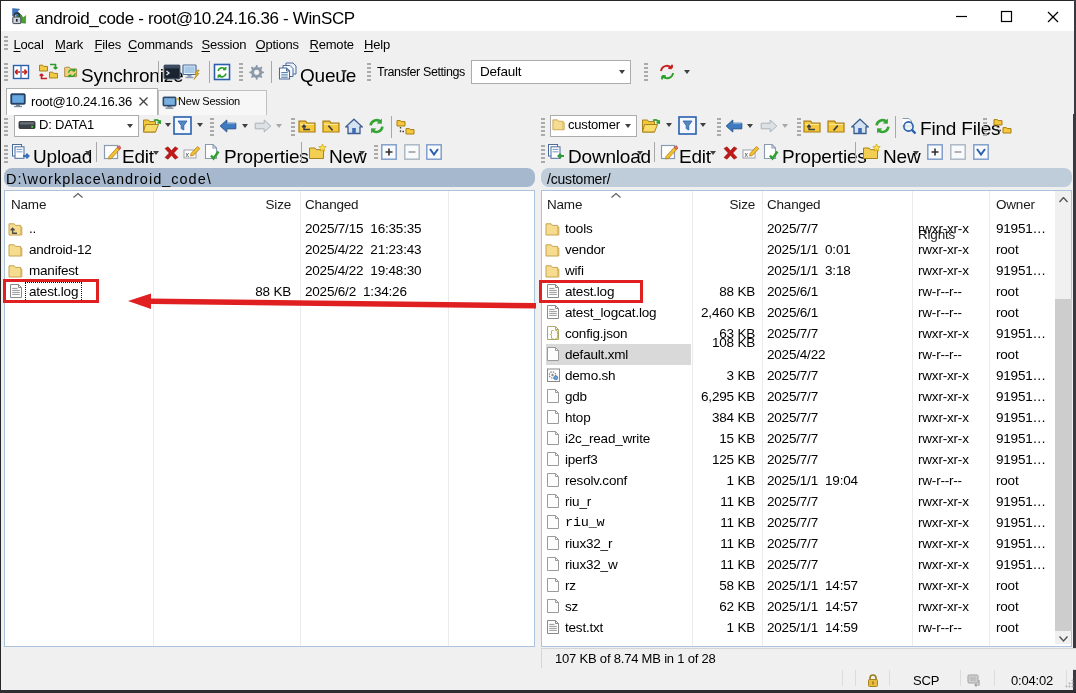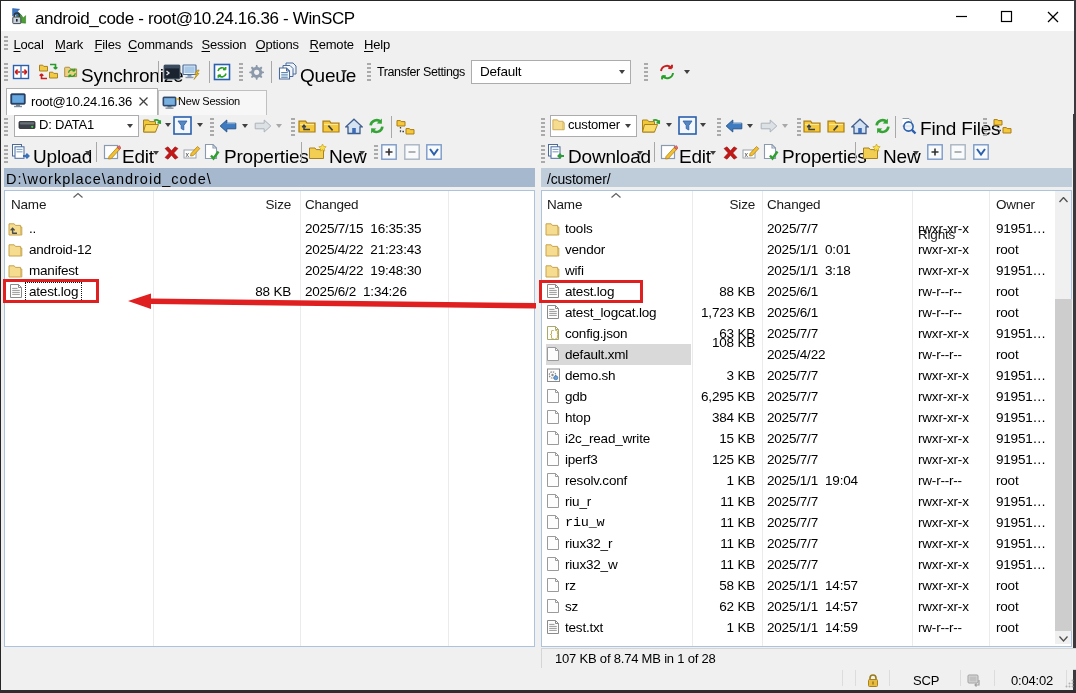--- a/index.html
+++ b/index.html
@@ -13,21 +13,21 @@
   #menubar{left:1px;top:31px;width:1073px;height:26px;background:#f0f0f0;}
   #toolbar{left:1px;top:57px;width:1073px;height:30px;background:#f0f0f0;}
   #tabbar{left:1px;top:87px;width:1073px;height:27px;background:#f0f0f0;}
   .menuitem{position:absolute;top:6px;font-size:13px;letter-spacing:-0.2px;color:#000;}
   .menuitem u{text-decoration:underline;text-underline-offset:2px;}
   .grip{position:absolute;width:4px;background-image:repeating-linear-gradient(to bottom,#aaaaaa 0 2px,transparent 2px 4px);}
   .vsep{position:absolute;width:1px;background:#a8a8a8;}
   .ddown{position:absolute;width:0;height:0;border-left:3.5px solid transparent;border-right:3.5px solid transparent;border-top:4px solid #404040;}
   .ddgray{border-top-color:#a8a8a8;}
   
-  .pathbar{height:19px;line-height:22px;padding-left:6px;font-size:13.5px;letter-spacing:-0.2px;color:#000;}
+  .pathbar{height:19px;line-height:22px;padding-left:6px;font-size:13.5px;letter-spacing:-0.2px;color:#000;border-radius:8px;}
   .list{background:#fff;border:1px solid #abc3dd;}
   .colline{position:absolute;top:0;bottom:0;width:1px;background:#ebebeb;}
   .hdrtxt{position:absolute;top:5px;font-size:13.5px;letter-spacing:-0.2px;color:#1a1a1a;}
   .row{position:absolute;height:21px;line-height:21px;font-size:13.5px;letter-spacing:-0.2px;color:#000;white-space:nowrap;}
   .cellr{position:absolute;text-align:right;}
   .statusbar{background:#f0f0f0;border:1px solid #d5d5d5;font-size:13px;letter-spacing:-0.2px;color:#000;}
   .combo{position:absolute;background:#fff;border:1px solid #acacac;}
   .tbtxt{position:absolute;font-size:19px;letter-spacing:-0.2px;color:#000;}
 </style>
 </head>
@@ -495,21 +495,21 @@
 <div class="row" style="left:455px;top:167px;">root</div>
 <svg class="abs" style="left:5px;top:190px" width="14" height="16" viewBox="0 0 14 16">
 <path d="M1.5 1.5 L9.5 1.5 L12.5 4.5 L12.5 14.5 L1.5 14.5 Z" fill="#fdfdfd" stroke="#8a8a8a" stroke-width="1"></path>
 <path d="M9.5 1.5 L9.5 4.5 L12.5 4.5" fill="none" stroke="#8a8a8a" stroke-width="1"></path>
 <line x1="3.2" y1="5.4" x2="8.5" y2="5.4" stroke="#9a9a9a" stroke-width="1"></line>
 <line x1="3.2" y1="7.4" x2="10.8" y2="7.4" stroke="#9a9a9a" stroke-width="1"></line>
 <line x1="3.2" y1="9.4" x2="10.8" y2="9.4" stroke="#9a9a9a" stroke-width="1"></line>
 <line x1="3.2" y1="11.4" x2="10.8" y2="11.4" stroke="#9a9a9a" stroke-width="1"></line>
 </svg>
 <div class="row" style="left:24px;top:188px;">atest_logcat.log</div>
-<div class="row cellr" style="left:114px;top:188px;width:100px;">1,723 KB</div>
+<div class="row cellr" style="left:114px;top:188px;width:100px;">2,460 KB</div>
 <div class="row" style="left:226px;top:188px;">2025/6/1</div>
 <div class="row" style="left:377px;top:188px;">rw-r--r--</div>
 <div class="row" style="left:455px;top:188px;">root</div>
 <svg class="abs" style="left:5px;top:211px" width="14" height="16" viewBox="0 0 14 16">
 <path d="M1.5 1.5 L9.5 1.5 L12.5 4.5 L12.5 14.5 L1.5 14.5 Z" fill="#fdfdfd" stroke="#a8a868" stroke-width="1"></path>
 <path d="M9.5 1.5 L9.5 4.5 L12.5 4.5" fill="none" stroke="#a8a868" stroke-width="1"></path>
 <text x="3" y="11.5" font-family="Liberation Mono,monospace" font-size="9" fill="#b0a030">{}</text>
 </svg>
 <div class="row" style="left:24px;top:209px;">config.json</div>
 <div class="row cellr" style="left:114px;top:209px;width:100px;">63 KB</div>

